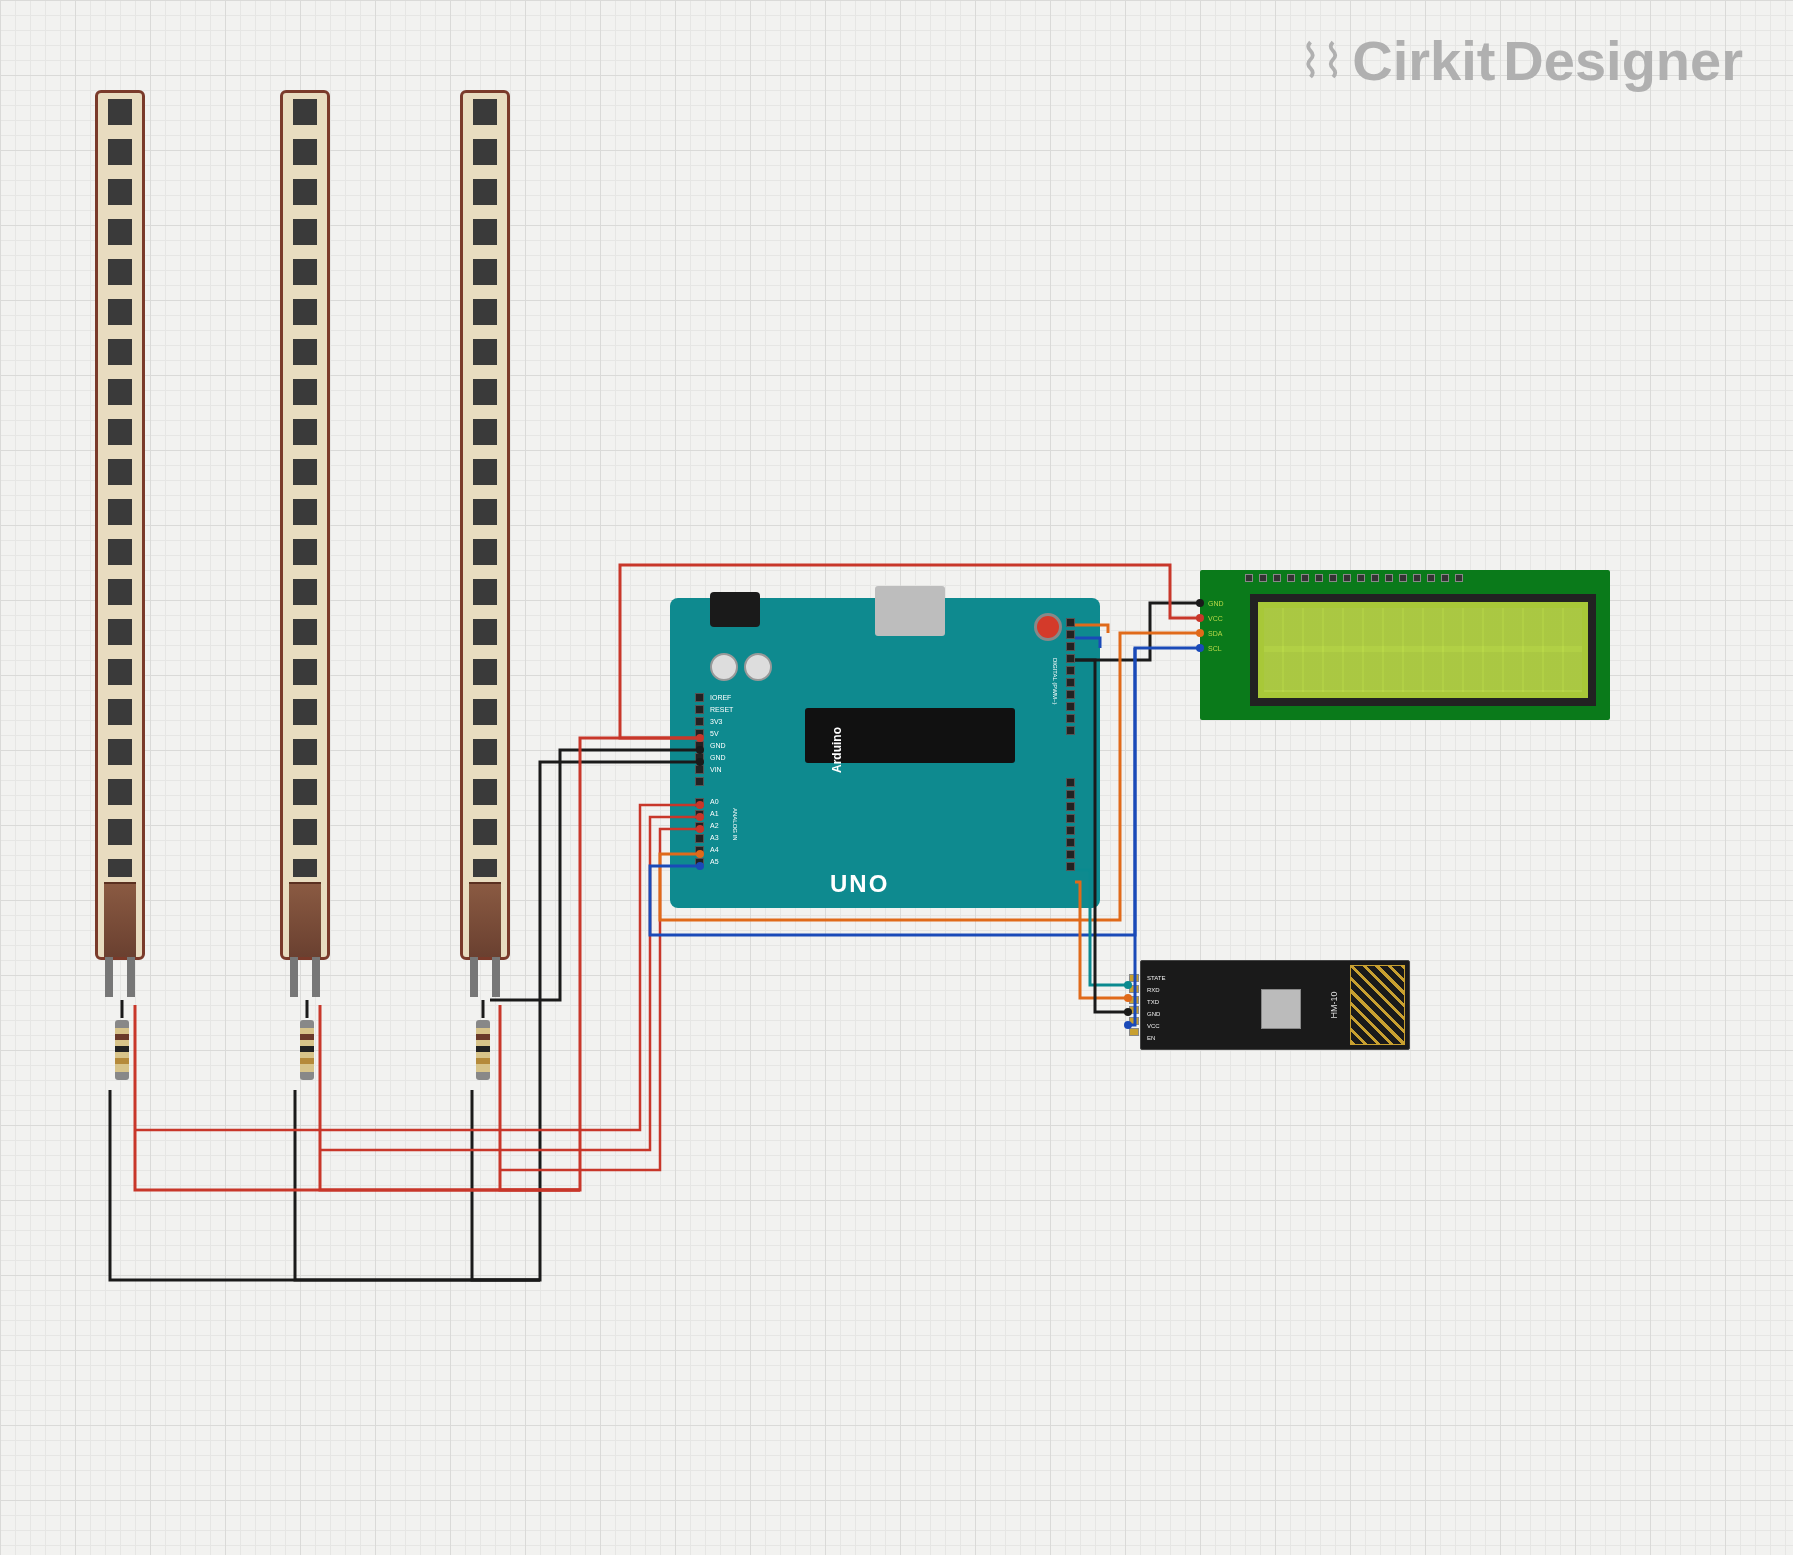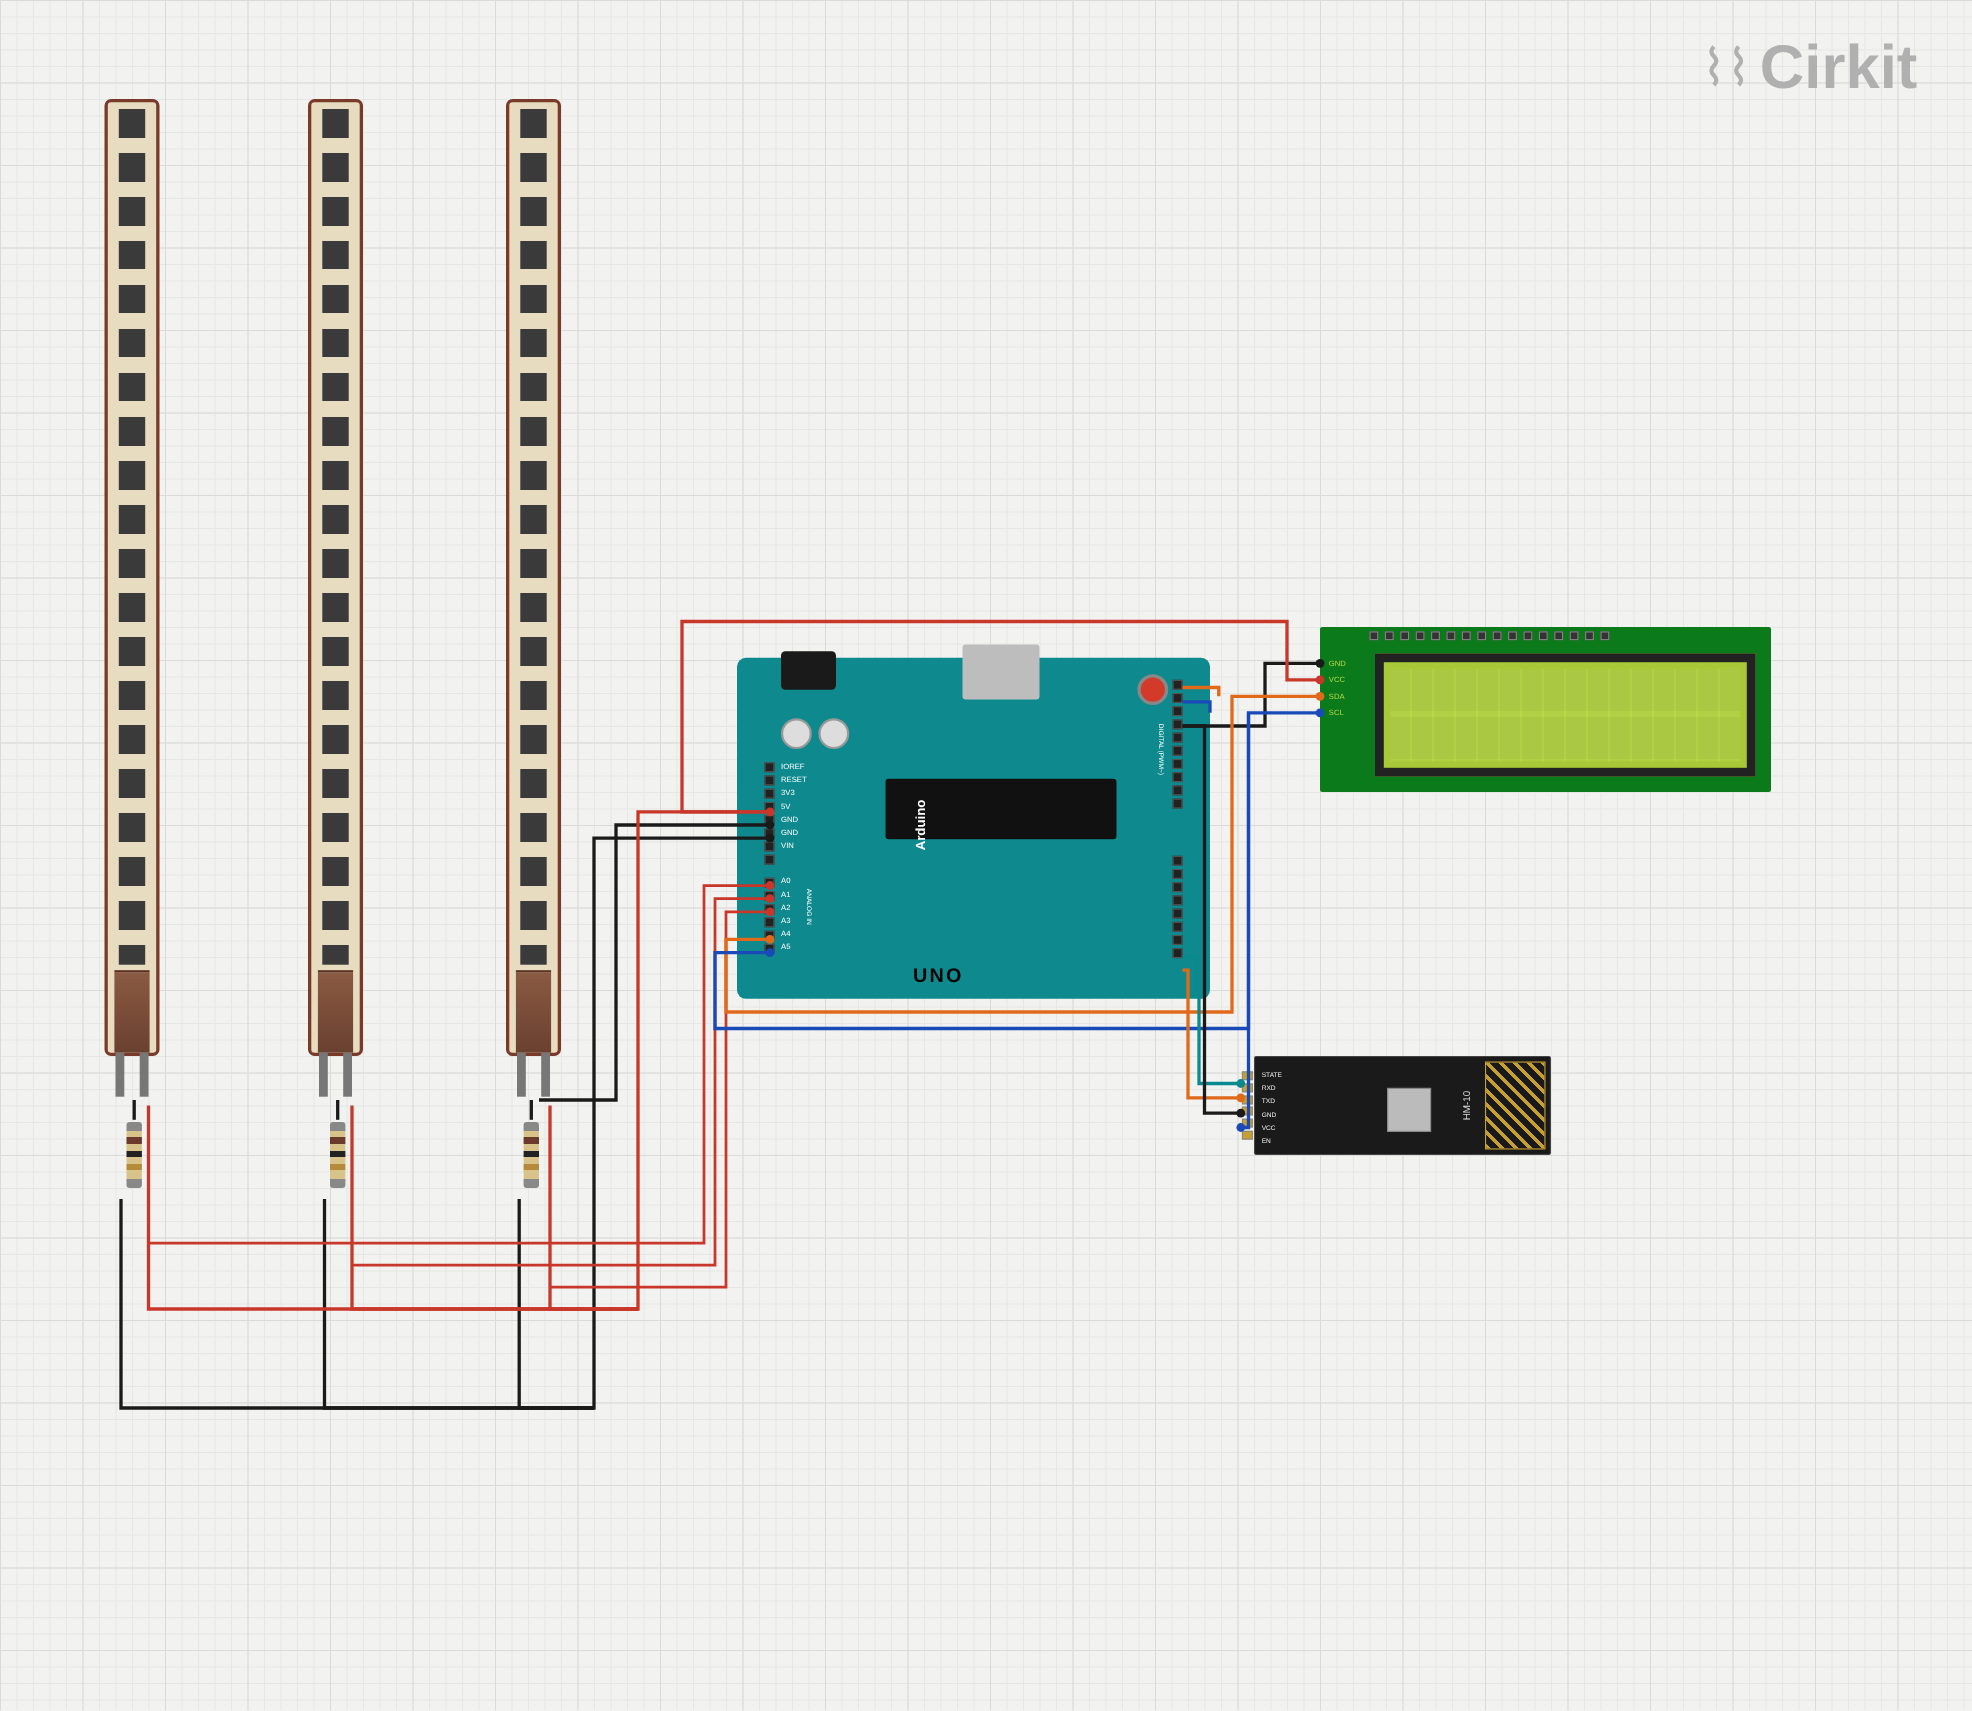--- a/index.html
+++ b/index.html
@@ -195,22 +195,22 @@
     color: #fff;
     font-size: 12px;
     font-weight: bold;
     transform: rotate(-90deg);
     transform-origin: left top;
   }
   .arduino .uno {
     position: absolute;
     left: 160px;
     bottom: 10px;
-    color: #000000;
-    font-size: 18px;
+    color: #ffffff;
+    font-size: 24px;
     font-weight: bold;
     letter-spacing: 2px;
   }
   .arduino .vert-label {
     position: absolute;
     color: #fff;
     font-size: 6px;
     writing-mode: vertical-rl;
     text-orientation: mixed;
   }
@@ -324,20 +324,21 @@
 </style>
 </head>
 <body>
 
 <div class="grid"></div>
 <div class="grid-major"></div>
 
 <div class="watermark">
   <span class="icon">⌇⌇</span>
   <span class="brand">Cirkit</span>
+  <span class="product">Designer</span>
 </div>
 
 <div class="canvas">
 
   <div class="flex-sensor" style="left:95px; top:90px;">
     <div class="tail"></div>
     <div class="leads">
       <div class="lead"></div>
       <div class="lead"></div>
     </div>

